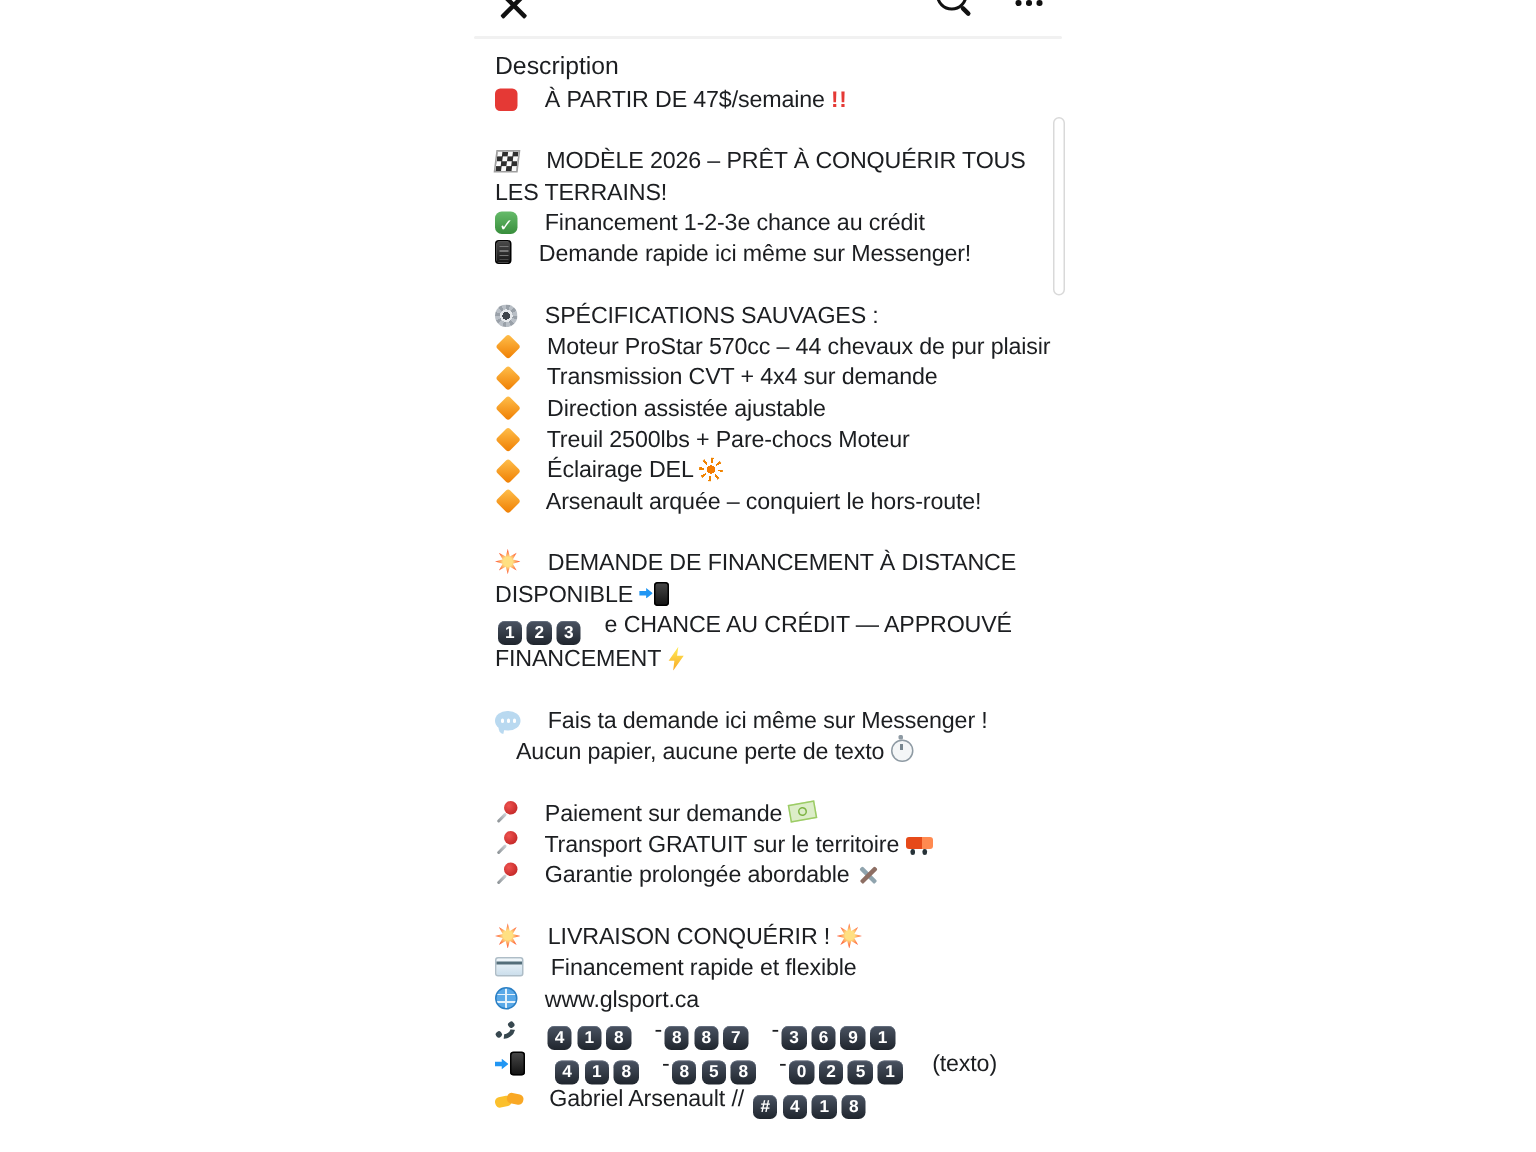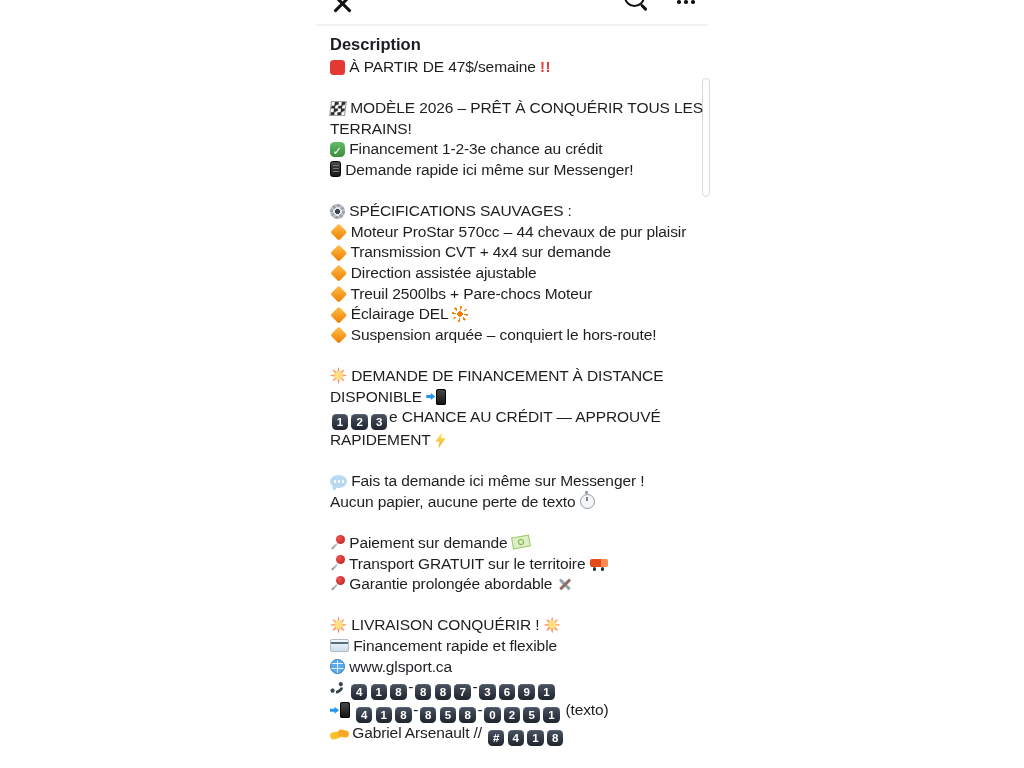--- a/index.html
+++ b/index.html
@@ -17,23 +17,23 @@
   .search-icon::before{content:"";position:absolute;left:0;top:0;width:17px;height:17px;border:2.8px solid #111;border-radius:50%;}
   .search-icon::after{content:"";position:absolute;left:17px;top:17px;width:8px;height:2.8px;background:#111;border-radius:2px;transform:rotate(45deg);transform-origin:left center;}
   .more-icon{position:absolute;left:363px;top:0px;width:22px;height:6px;cursor:pointer;}
   .more-icon::before{content:"";position:absolute;left:0;top:0;width:3.6px;height:3.6px;border-radius:50%;background:#111;box-shadow:7px 0 0 #111,14px 0 0 #111;}
 
   
   .scroll-thumb{position:absolute;left:388px;top:78px;width:6px;height:117px;border:1.4px solid #d9d9d9;border-radius:5px;background:#fff;}
 
   
   .content{position:absolute;left:16px;top:33px;width:380px;color:#1c1e21;}
-  .heading{font-size:16.5px;font-weight:700;line-height:22px;margin-bottom:2px;}
+  .heading{font-size:16.5px;font-weight:400;line-height:22px;margin-bottom:2px;}
   .line{font-size:15.5px;line-height:20.6px;min-height:20.6px;letter-spacing:-0.1px;}
-  .txt{white-space:pre-wrap;}
+  .txt{white-space:pre-wrap;padding-left:14px;}
 
   
   .emj{display:inline-block;position:relative;vertical-align:-2.5px;}
   .e-red-square{width:15px;height:15px;background:#e53935;border-radius:3.5px;}
   .e-double-exclaim{vertical-align:0;}
   .e-double-exclaim::before{content:"!!";color:#e53935;font-weight:700;font-size:15px;letter-spacing:0.5px;}
   .e-chequered-flag{width:14px;height:13px;transform:skewX(-7deg);border:0.5px solid #9e9e9e;
     background:repeating-conic-gradient(#2f2f2f 0 25%,#fafafa 0 50%) 0 0/7px 6.5px;}
   .e-check-green{width:15px;height:15px;background:linear-gradient(#66bb6a,#388e3c);border-radius:4.5px;}
   .e-check-green::before{content:"\2713";position:absolute;left:2.6px;top:-1px;color:#fff;font-weight:700;font-size:11.5px;font-family:"DejaVu Sans",sans-serif;}
@@ -123,24 +123,24 @@
         <div class="line"><span class="emj e-chequered-flag"></span><span class="txt"> MODÈLE 2026 – PRÊT À CONQUÉRIR TOUS LES TERRAINS!</span></div>
         <div class="line"><span class="emj e-check-green"></span><span class="txt"> Financement 1-2-3e chance au crédit</span></div>
         <div class="line"><span class="emj e-phone-dark"></span><span class="txt"> Demande rapide ici même sur Messenger!</span></div>
         <div class="line"></div>
         <div class="line"><span class="emj e-gear-grey"></span><span class="txt"> SPÉCIFICATIONS SAUVAGES :</span></div>
         <div class="line"><span class="emj e-orange-diamond"></span><span class="txt"> Moteur ProStar 570cc – 44 chevaux de pur plaisir</span></div>
         <div class="line"><span class="emj e-orange-diamond"></span><span class="txt"> Transmission CVT + 4x4 sur demande</span></div>
         <div class="line"><span class="emj e-orange-diamond"></span><span class="txt"> Direction assistée ajustable</span></div>
         <div class="line"><span class="emj e-orange-diamond"></span><span class="txt"> Treuil 2500lbs + Pare-chocs Moteur</span></div>
         <div class="line"><span class="emj e-orange-diamond"></span><span class="txt"> Éclairage DEL </span><span class="emj e-sun"></span></div>
-        <div class="line"><span class="emj e-orange-diamond"></span><span class="txt"> Suspension arquée – conquiert le hors-route!</span></div>
+        <div class="line"><span class="emj e-orange-diamond"></span><span class="txt"> Arsenault arquée – conquiert le hors-route!</span></div>
         <div class="line"></div>
         <div class="line"><span class="emj e-burst"></span><span class="txt"> DEMANDE DE FINANCEMENT À DISTANCE DISPONIBLE </span><span class="emj e-phone-arrow"></span></div>
-        <div class="line"><span class="keycap">1</span><span class="keycap">2</span><span class="keycap">3</span><span class="txt">e CHANCE AU CRÉDIT — APPROUVÉ RAPIDEMENT </span><span class="emj e-lightning"></span></div>
+        <div class="line"><span class="keycap">1</span><span class="keycap">2</span><span class="keycap">3</span><span class="txt">e CHANCE AU CRÉDIT — APPROUVÉ FINANCEMENT </span><span class="emj e-lightning"></span></div>
         <div class="line"></div>
         <div class="line"><span class="emj e-speech"></span><span class="txt"> Fais ta demande ici même sur Messenger !</span></div>
         <div class="line"><span class="txt">Aucun papier, aucune perte de texto </span><span class="emj e-stopwatch"></span></div>
         <div class="line"></div>
         <div class="line"><span class="emj e-pushpin"></span><span class="txt"> Paiement sur demande </span><span class="emj e-money"></span></div>
         <div class="line"><span class="emj e-pushpin"></span><span class="txt"> Transport GRATUIT sur le territoire </span><span class="emj e-truck"></span></div>
         <div class="line"><span class="emj e-pushpin"></span><span class="txt"> Garantie prolongée abordable </span><span class="emj e-tools"></span></div>
         <div class="line"></div>
         <div class="line"><span class="emj e-burst"></span><span class="txt"> LIVRAISON CONQUÉRIR ! </span><span class="emj e-burst"></span></div>
         <div class="line"><span class="emj e-credit-card"></span><span class="txt"> Financement rapide et flexible</span></div>

